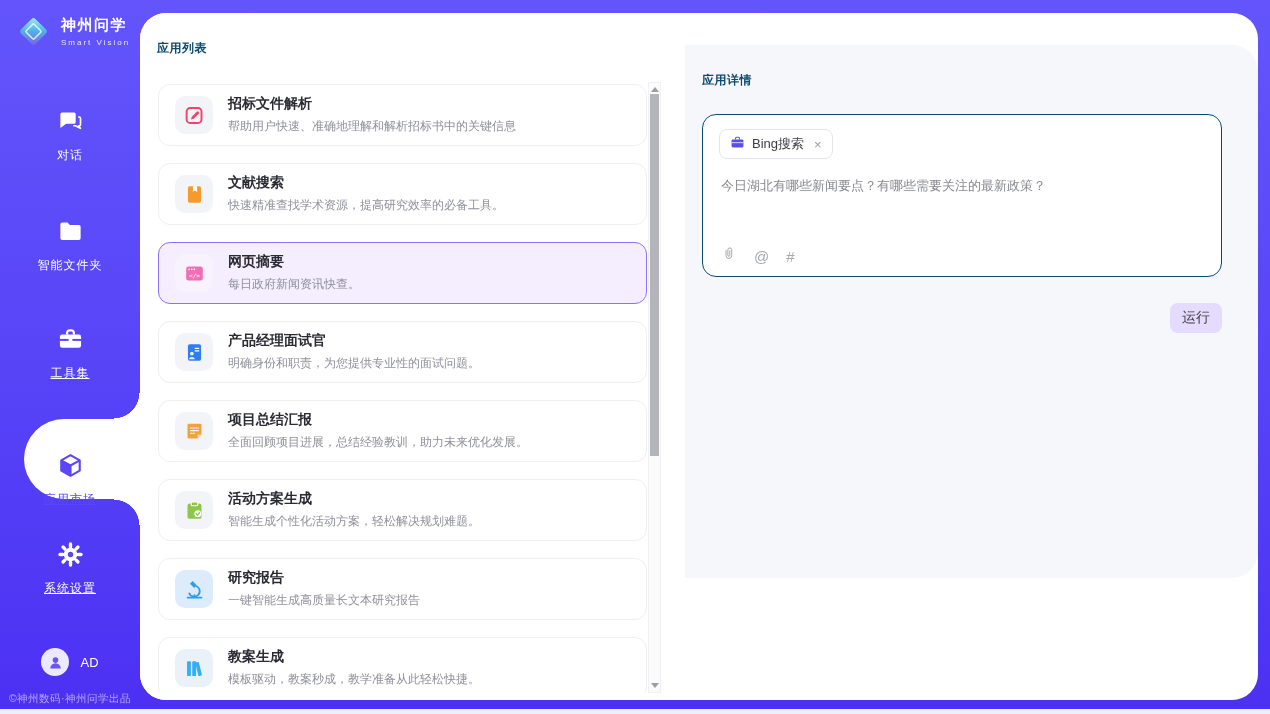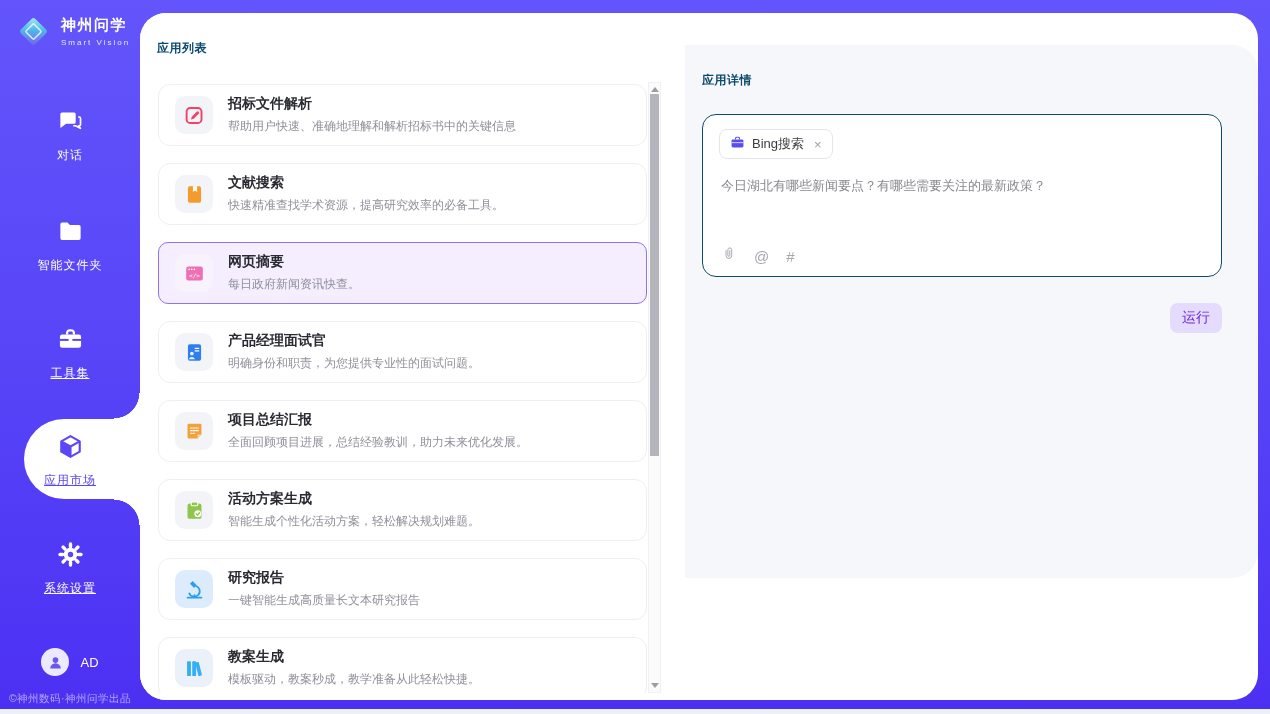--- a/index.html
+++ b/index.html
@@ -15,21 +15,21 @@
   .logo-cn { color:#fff; font-weight:bold; font-size:15px; letter-spacing:1.5px; }
   .logo-en { color:#e9e7ff; font-size:8px; letter-spacing:2px; margin-top:3px; }
 
   .nav-item { position:absolute; left:0; width:140px; display:flex; flex-direction:column;
     align-items:center; gap:8px; color:#fff; cursor:pointer; z-index:2; }
   .nav-item svg { width:27px; height:27px; }
   .nav-label { font-size:12px; letter-spacing:1px; }
   .nav-item.underlined .nav-label { text-decoration:underline; }
   .nav-item.selected { color:#5b47f8; }
   .nav-pos-0 { top:108px; } .nav-pos-1 { top:218px; } .nav-pos-2 { top:326px; }
-  .nav-pos-3 { top:433px; } .nav-pos-4 { top:541px; }
+  .nav-pos-3 { top:452px; } .nav-pos-4 { top:541px; }
 
   .bubble { position:absolute; left:24px; top:419px; width:116px; height:80px;
     background:#fff; border-radius:40px 0 0 40px; z-index:1; }
   .bubble::before, .bubble::after { content:""; position:absolute; right:0; width:26px; height:26px; }
   .bubble::before { top:-26px; background:radial-gradient(circle at 0 0, rgba(0,0,0,0) 25px, #fff 25.5px); }
   .bubble::after  { bottom:-26px; background:radial-gradient(circle at 0 100%, rgba(0,0,0,0) 25px, #fff 25.5px); }
 
   .avatar-row { position:absolute; top:648px; left:0; width:140px; display:flex;
     justify-content:center; align-items:center; gap:11px; }
   .avatar { width:28px; height:28px; border-radius:50%; background:#ece8fd;
@@ -45,21 +45,21 @@
 
   .section-title { position:absolute; left:17px; top:27px; font-size:12px;
     font-weight:bold; color:#0c4a6e; letter-spacing:.5px; }
 
   
   .list-section { position:absolute; left:0; top:0; width:545px; height:687px; background:#fff; }
   .list-viewport { position:absolute; left:18px; top:71px; width:490px; height:609px; overflow:hidden; }
   .app-card { position:relative; width:489px; height:62px; border:1px solid #efeff2;
     border-radius:12px; margin-bottom:17px; background:#fff; display:flex;
     align-items:center; padding:0 14px 0 16px; gap:15px; cursor:pointer; }
-  .app-card.selected { background:#f4eefe; border-color:#8e70f9;border-radius:10px; }
+  .app-card.selected { background:#f4eefe; border-color:#8e70f9; }
   .app-icon { width:38px; height:38px; border-radius:10px; background:#f2f4f8; flex:none;
     display:flex; align-items:center; justify-content:center; }
   .app-icon svg { width:21px; height:21px; }
   .app-title { font-size:14px; font-weight:bold; color:#2a2a33; }
   .app-desc { font-size:12px; color:#8f909a; margin-top:5px; }
 
   
   .scrollbar { position:absolute; left:508px; top:69px; width:13px; height:611px;
     background:#fbfbfc; border:1px solid #f1f1f3; }
   .scroll-thumb { position:absolute; left:1px; top:11px; width:9px; height:362px; background:#b4b5ba; cursor:pointer; }
@@ -78,21 +78,21 @@
     border-radius:8px; background:#fff; }
   .tool-tag svg { width:15px; height:15px; }
   .tag-label { font-size:13px; color:#3c3c46; }
   .tag-close { font-size:13px; color:#9c9ca8; margin-left:3px; cursor:pointer; }
   .query-text { position:absolute; left:18px; top:62px; right:16px; font-size:13px; color:#87888f; }
   .attach-row { position:absolute; left:18px; top:131px; display:flex; gap:17px;
     align-items:center; color:#a6a8b0; }
   .attach-row svg { width:16px; height:16px; cursor:pointer; }
   .attach-glyph { font-size:15px; color:#a6a8b0; cursor:pointer; line-height:1; }
   .run-btn { position:absolute; left:485px; top:258px; width:52px; height:30px;
-    background:#e4dbfe; color:#6d28d9; font-size:14px; border:none; border-radius:8px;
+    background:#e4dbfe; color:#404040; font-size:14px; border:none; border-radius:8px;
     cursor:pointer; font-family:inherit; }
 </style>
 </head>
 <body>
 
 <div class="sidebar">
   <div class="logo">
     <svg viewBox="0 0 36 36">
       <defs>
         <linearGradient id="lg1" x1="0" y1="0" x2="1" y2="1">

